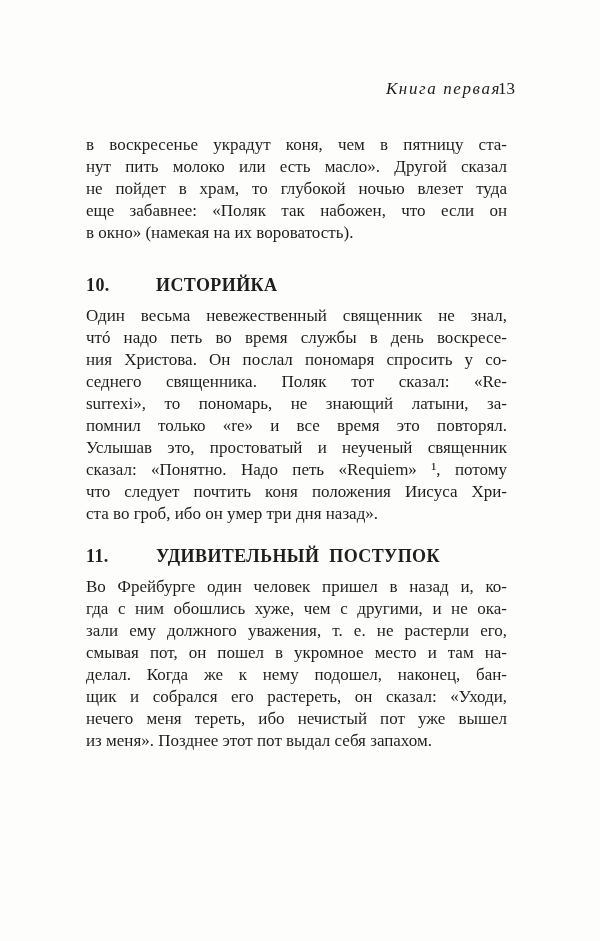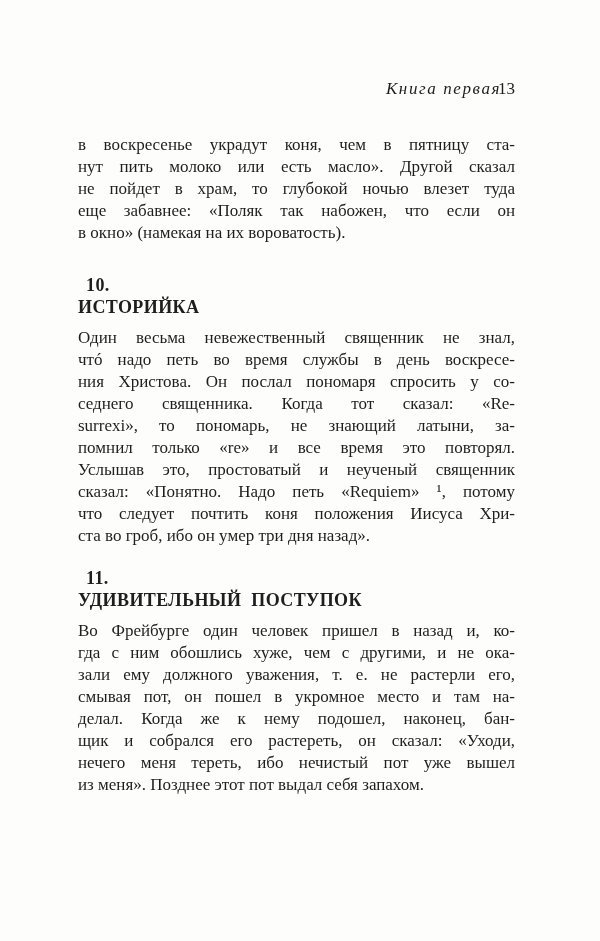--- a/index.html
+++ b/index.html
@@ -35,36 +35,35 @@
   }
   .page-num {
     position: absolute;
     right: 0; top: 0;
   }
   .bodytext {
     margin-top: 34px;
     font-size: 17px;
     line-height: 22px;
   }
-  .para { margin: 0; }
+  .para { margin: 8px; }
   .line {
     height: 22px;
     overflow: hidden;
     text-align: justify;
     text-align-last: justify;
   }
   .line.last { text-align-last: left; }
   .line.indent { text-indent: 19px; }
   .section-heading {
     display: flex;
     font-weight: bold;
     font-size: 18px;
     line-height: 22px;
     letter-spacing: 0.4px;
-    flex-direction: column;
   }
   .section-heading.first { margin-top: 30px; margin-bottom: 9px; }
   .section-heading.second { margin-top: 20px; margin-bottom: 9px; }
   .section-number {
     width: 78px;
     padding-left: 8px;
     box-sizing: border-box;
     flex: 0 0 auto;
   }
   .section-title { word-spacing: 5px; }
@@ -93,21 +92,21 @@
 
       <div class="section-heading first">
         <div class="section-number">10.</div>
         <div class="section-title">ИСТОРИЙКА</div>
       </div>
 
       <div class="para">
         <div class="line">Один весьма невежественный священник не знал,</div>
         <div class="line">чтó надо петь во время службы в день воскресе-</div>
         <div class="line">ния Христова. Он послал пономаря спросить у со-</div>
-        <div class="line">седнего священника. Когда тот сказал: «Re-</div>
+        <div class="line">седнего священника. Поляк тот сказал: «Re-</div>
         <div class="line">surrexi», то пономарь, не знающий латыни, за-</div>
         <div class="line">помнил только «re» и все время это повторял.</div>
         <div class="line">Услышав это, простоватый и неученый священник</div>
         <div class="line">сказал: «Понятно. Надо петь «Requiem» ¹, потому</div>
         <div class="line">что следует почтить коня положения Иисуса Хри-</div>
         <div class="line last">ста во гроб, ибо он умер три дня назад».</div>
       </div>
 
       <div class="section-heading second">
         <div class="section-number">11.</div>

